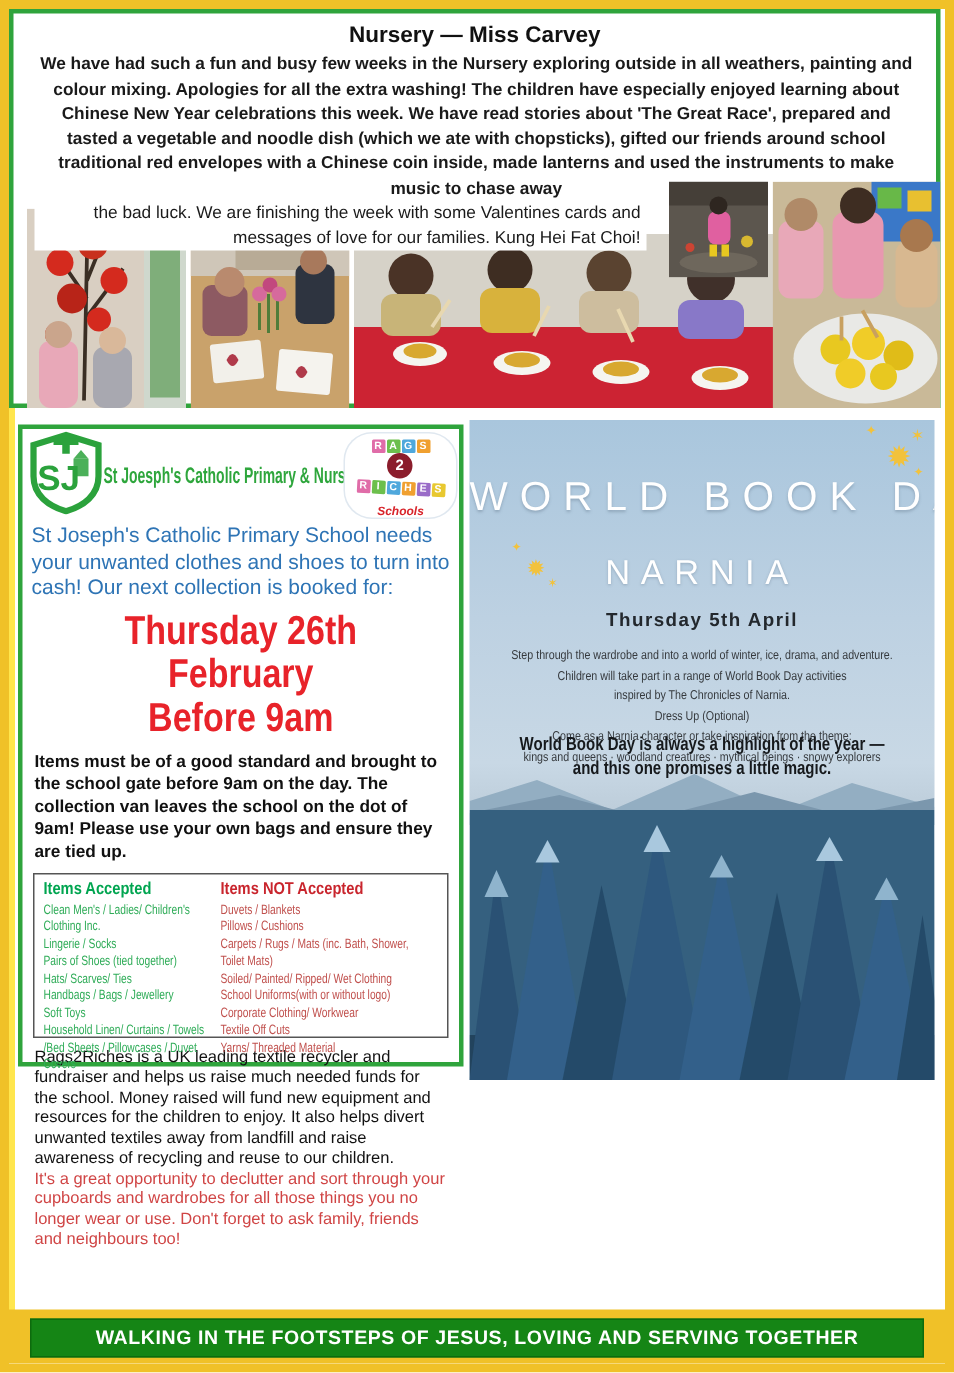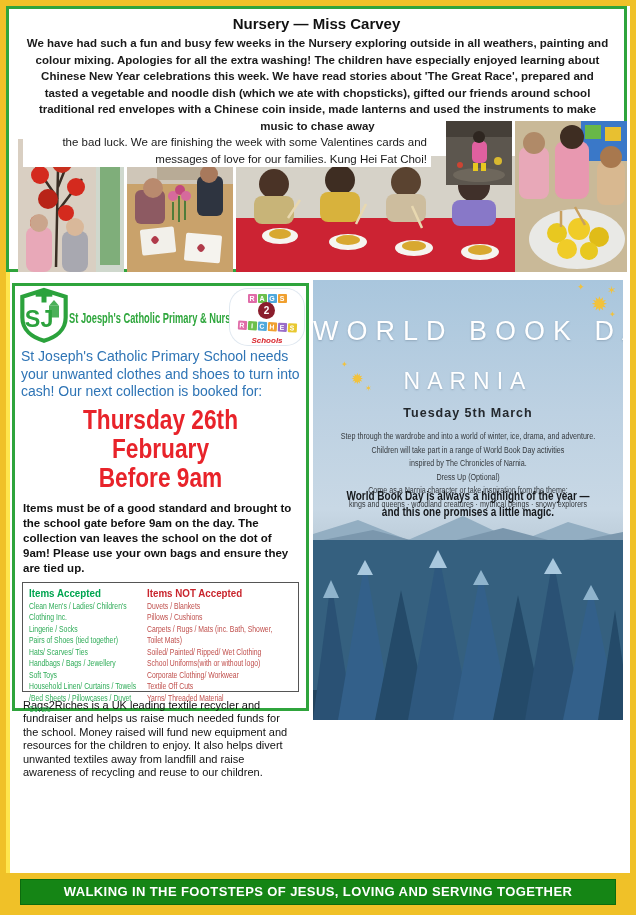--- a/index.html
+++ b/index.html
@@ -233,37 +233,38 @@
             <div>Carpets / Rugs / Mats (inc. Bath, Shower, Toilet Mats)</div>
             <div>Soiled/ Painted/ Ripped/ Wet Clothing</div>
             <div>School Uniforms(with or without logo)</div>
             <div>Corporate Clothing/ Workwear</div>
             <div>Textile Off Cuts</div>
             <div>Yarns/ Threaded Material</div>
           </div>
       </div>
     </div>
     <div class="flyer-about">Rags2Riches is a UK leading textile recycler and fundraiser and helps us raise much needed funds for the school. Money raised will fund new equipment and resources for the children to enjoy. It also helps divert unwanted textiles away from landfill and raise awareness of recycling and reuse to our children.</div>
+    <div class="flyer-cta">It's a great opportunity to declutter and sort through your cupboards and wardrobes for all those things you no longer wear or use. Don't forget to ask family, friends and neighbours too!</div>
   </div>
 
   <div class="poster">
     <div class="sparkles-right">
       <span class="sp" style="left:18px; top:10px; font-size:20px;">✹</span>
       <span class="sp" style="left:4px; top:0; font-size:9px;">✦</span>
       <span class="sp" style="left:34px; top:2px; font-size:11px;">✶</span>
       <span class="sp" style="left:36px; top:28px; font-size:8px;">✦</span>
     </div>
     <div class="sparkles-left">
       <span class="sp" style="left:10px; top:10px; font-size:15px;">✹</span>
       <span class="sp" style="left:0; top:0; font-size:8px;">✦</span>
       <span class="sp" style="left:24px; top:24px; font-size:8px;">✶</span>
     </div>
     <div class="poster-title">WORLD BOOK DAY</div>
     <div class="poster-sub">NARNIA</div>
-    <div class="poster-date">Tuesday 5th March</div>
+    <div class="poster-date">Thursday 5th April</div>
     <div class="poster-lines">
         <div>Step through the wardrobe and into a world of winter, ice, drama, and adventure.</div>
         <div>Children will take part in a range of World Book Day activities</div>
         <div>inspired by The Chronicles of Narnia.</div>
         <div>Dress Up (Optional)</div>
         <div>Come as a Narnia character or take inspiration from the theme:</div>
         <div>kings and queens · woodland creatures · mythical beings · snowy explorers</div>
       </div>
     <div class="poster-highlight">
       <div>World Book Day is always a highlight of the year —</div>

